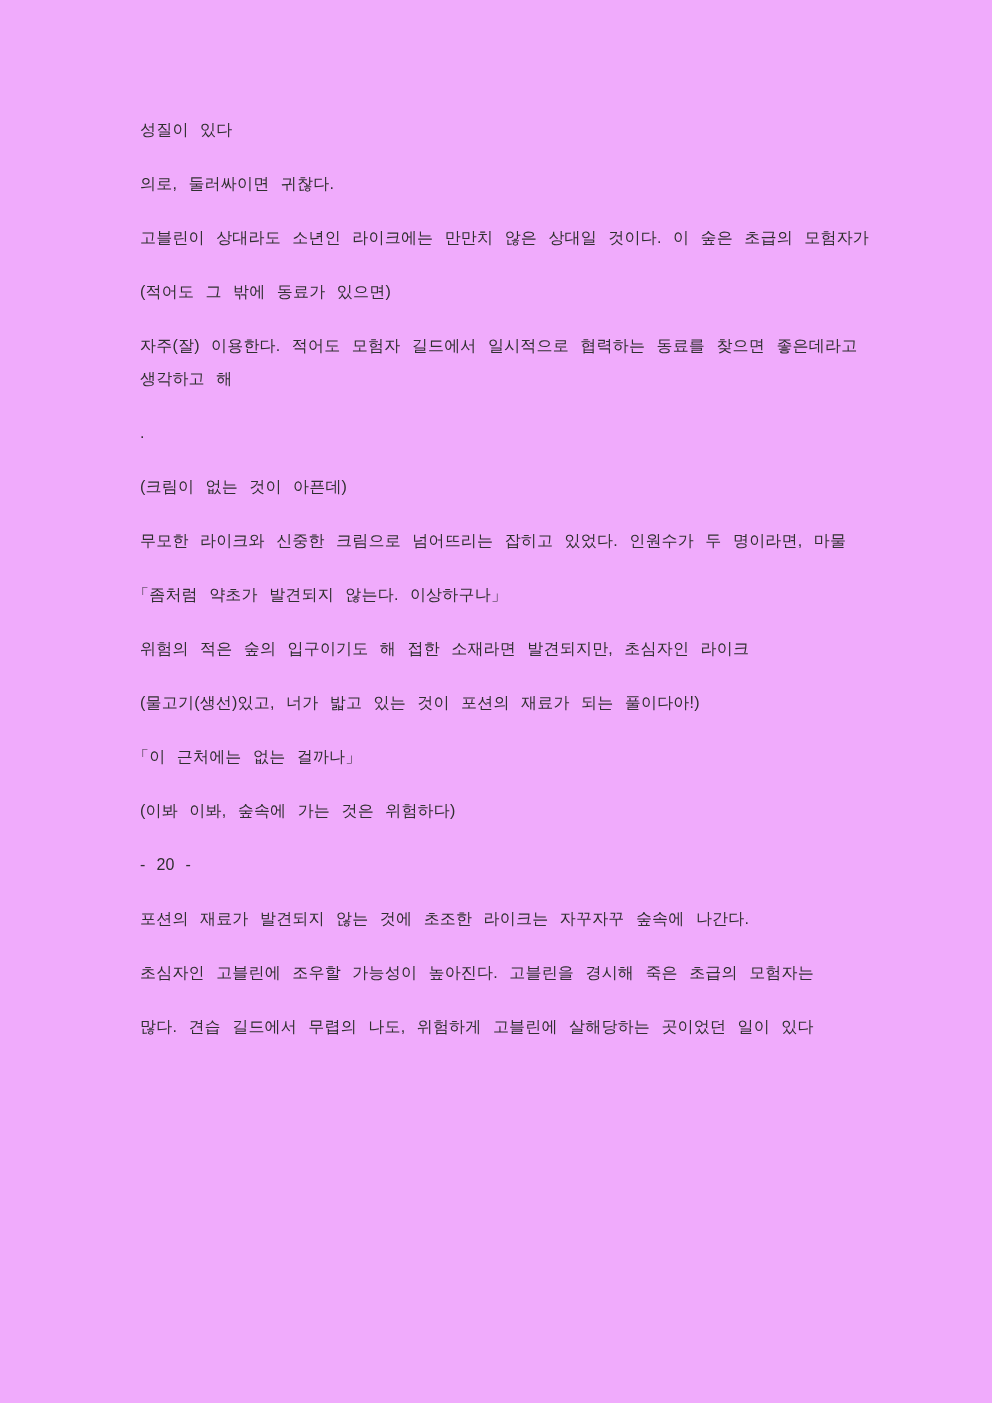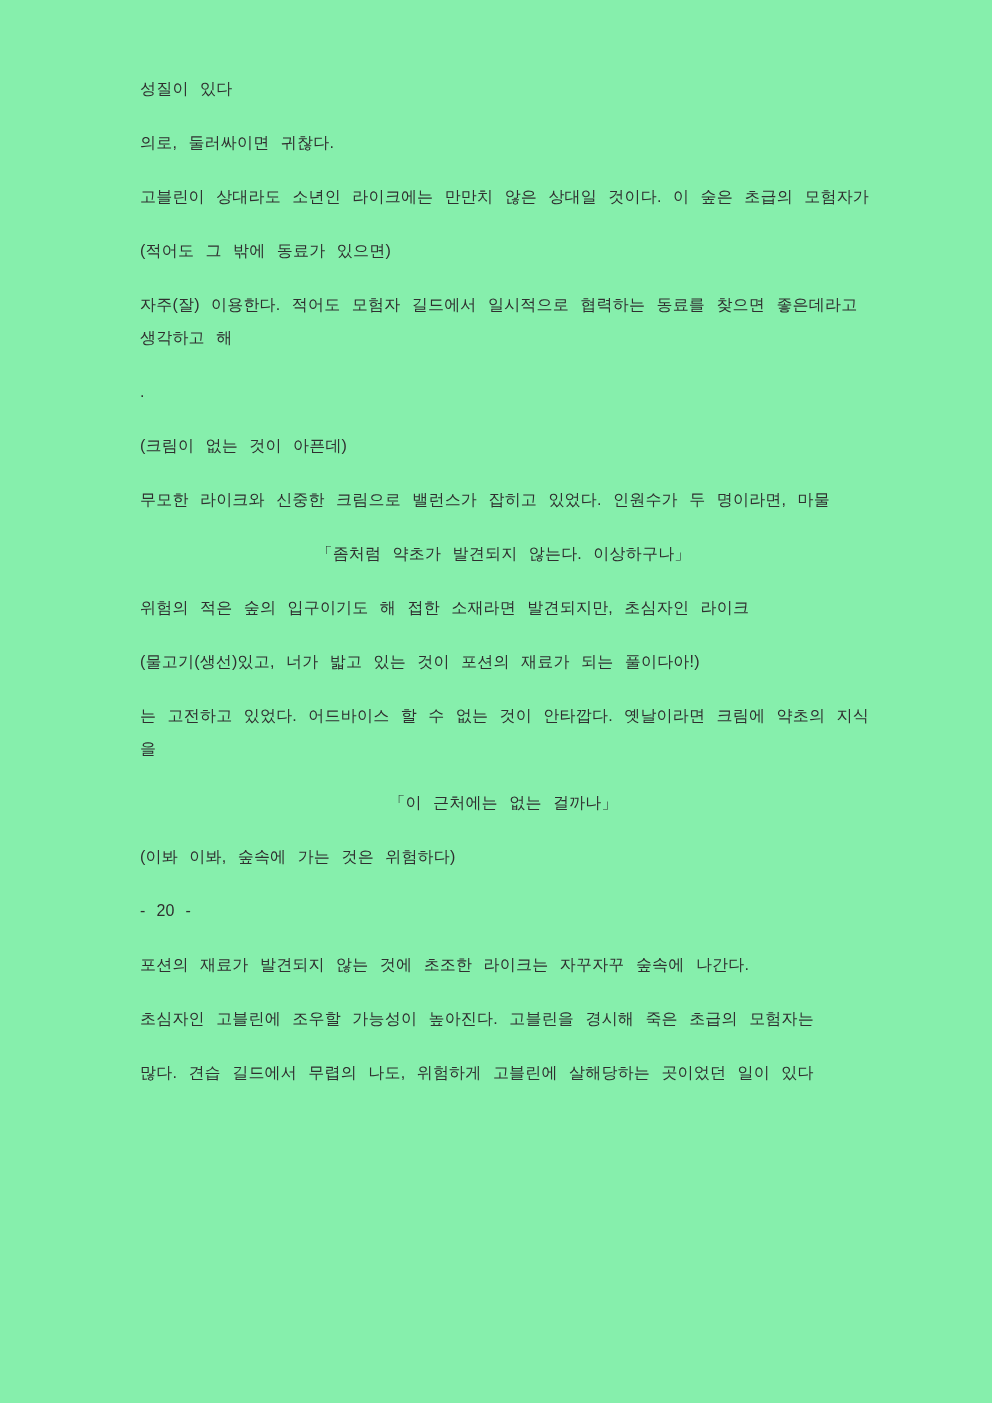--- a/index.html
+++ b/index.html
@@ -5,60 +5,57 @@
   html, body {
     margin: 0;
     padding: 0;
     background: #ffffff;
   }
   .page {
     position: relative;
     width: 992px;
     height: 1403px;
     box-sizing: border-box;
-    background: #86efac;
-    padding: 72px 118px 0 140px;
+    background: #f0abfc;
+    padding: 113px 118px 0 140px;
     overflow: hidden;
     font-family: "Liberation Sans", sans-serif;
     font-size: 16px;
     line-height: 33px;
     color: #2f2f2f;
   }
   .para {
     margin: 0 0 21px 0;
     white-space: pre-line;          
     word-spacing: 0.42em;           
     letter-spacing: 0.2px;
   }
   .quote {
     margin-left: -7px;              
-    text-align: center;
   }
   .page-number {
     margin: 0 0 21px 0;
     word-spacing: 0.42em;
   }
 </style>
 </head>
 <body>
 
 <div class="page">
   <p class="para">성질이 있다</p>
   <p class="para">의로, 둘러싸이면 귀찮다.</p>
   <p class="para">고블린이 상대라도 소년인 라이크에는 만만치 않은 상대일 것이다. 이 숲은 초급의 모험자가</p>
   <p class="para">(적어도 그 밖에 동료가 있으면)</p>
   <p class="para">자주(잘) 이용한다. 적어도 모험자 길드에서 일시적으로 협력하는 동료를 찾으면 좋은데라고
 생각하고 해</p>
   <p class="para">.</p>
   <p class="para">(크림이 없는 것이 아픈데)</p>
-  <p class="para">무모한 라이크와 신중한 크림으로 밸런스가 잡히고 있었다. 인원수가 두 명이라면, 마물</p>
+  <p class="para">무모한 라이크와 신중한 크림으로 넘어뜨리는 잡히고 있었다. 인원수가 두 명이라면, 마물</p>
   <p class="para quote">「좀처럼 약초가 발견되지 않는다. 이상하구나」</p>
   <p class="para">위험의 적은 숲의 입구이기도 해 접한 소재라면 발견되지만, 초심자인 라이크</p>
   <p class="para">(물고기(생선)있고, 너가 밟고 있는 것이 포션의 재료가 되는 풀이다아!)</p>
-  <p class="para">는 고전하고 있었다. 어드바이스 할 수 없는 것이 안타깝다. 옛날이라면 크림에 약초의 지식
-을</p>
   <p class="para quote">「이 근처에는 없는 걸까나」</p>
   <p class="para">(이봐 이봐, 숲속에 가는 것은 위험하다)</p>
   <p class="page-number">- 20 -</p>
   <p class="para">포션의 재료가 발견되지 않는 것에 초조한 라이크는 자꾸자꾸 숲속에 나간다.</p>
   <p class="para">초심자인 고블린에 조우할 가능성이 높아진다. 고블린을 경시해 죽은 초급의 모험자는</p>
   <p class="para">많다. 견습 길드에서 무렵의 나도, 위험하게 고블린에 살해당하는 곳이었던 일이 있다</p>
 </div>
 
 </body></html>

